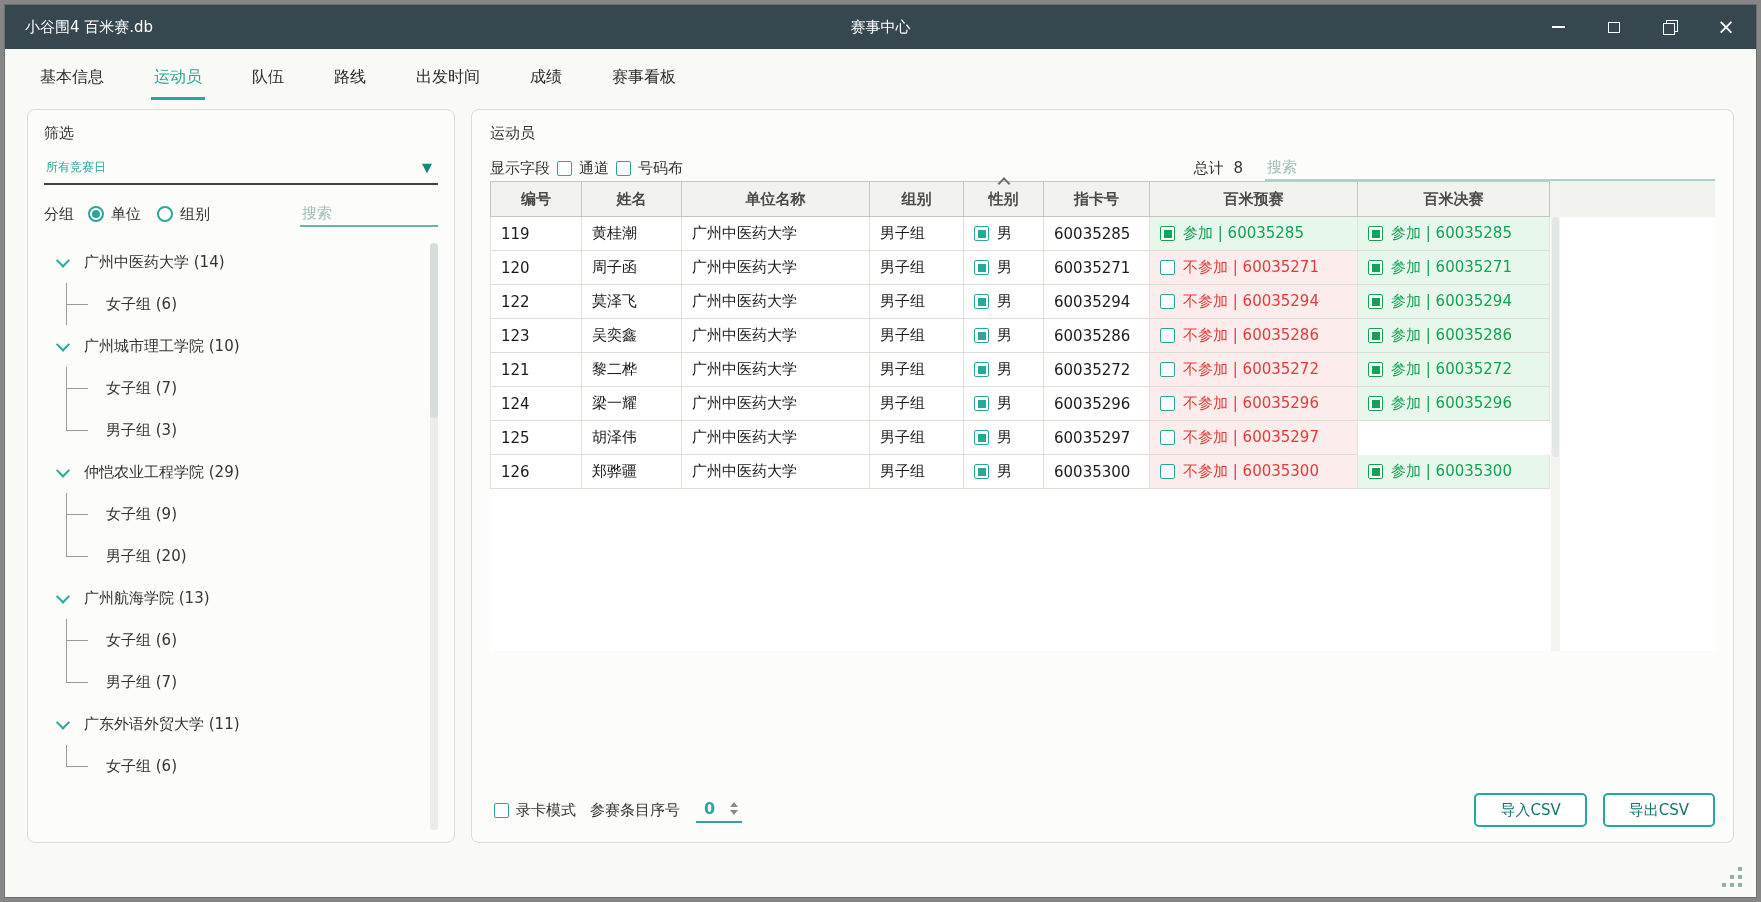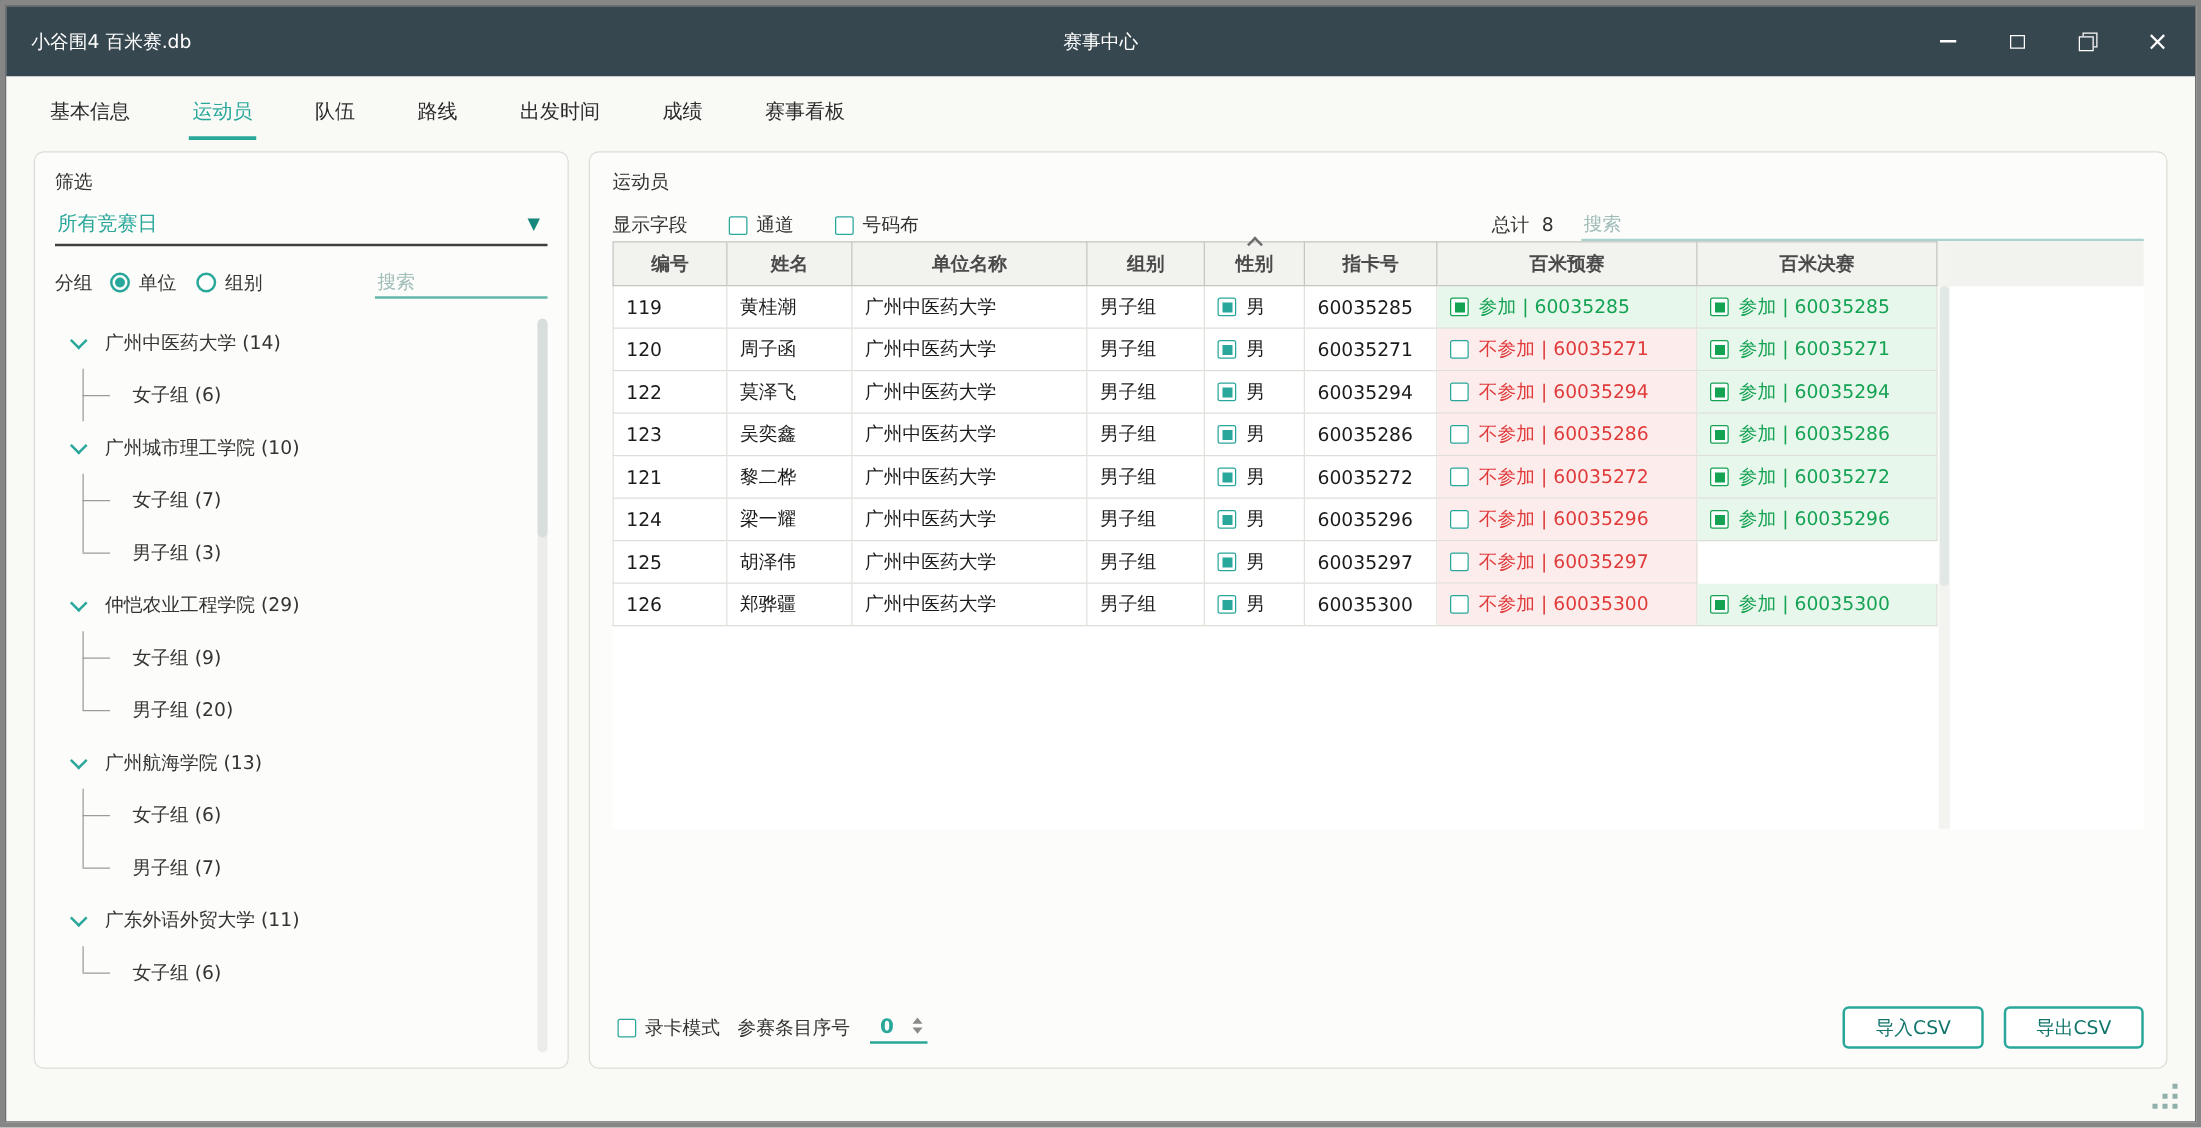--- a/index.html
+++ b/index.html
@@ -11,21 +11,21 @@
   }
   .window {
     position:absolute; inset:4px;
     background:#f9f9f6;
     border:1px solid #6e6e6e;
     display:flex; flex-direction:column;
   }
 
   
   .titlebar {
-    height:56px; flex:none;
+    height:44px; flex:none;
     background:var(--titlebar);
     color:#fff;
     display:flex; align-items:center;
     padding:0 20px;
     position:relative;
     font-size:15px;
   }
   .title-left { white-space:nowrap; }
   .title-center { position:absolute; left:0; right:0; text-align:center; pointer-events:none; }
   .win-controls { margin-left:auto; display:flex; align-items:center; gap:36px; position:relative; z-index:2; }
@@ -57,21 +57,21 @@
 
   
   .filter-panel { width:428px; flex:none; padding:14px 16px 10px 16px; display:flex; flex-direction:column; }
   .panel-title { font-size:15px; color:#333; }
   .day-select {
     margin-top:10px; height:32px;
     border-bottom:2px solid #414141;
     display:flex; align-items:center; justify-content:space-between;
     padding:0 6px 2px 2px; cursor:default;
   }
-  .day-select .value { color:var(--accent); font-size:16px; }
+  .day-select .value { color:var(--accent); font-size:12px; }
   .day-select .arrow { color:#17867c; font-size:13px; }
 
   .group-row { margin-top:16px; display:flex; align-items:center; gap:14px; font-size:15px; color:#333; }
   .radio-item { display:flex; align-items:center; gap:7px; cursor:default; }
   .radio { width:16px; height:16px; border:2px solid var(--accent); border-radius:50%; display:inline-flex; align-items:center; justify-content:center; background:#fff; }
   .radio.checked::after { content:""; width:8px; height:8px; border-radius:50%; background:var(--accent); }
   .line-input {
     border:none; outline:none; background:transparent;
     border-bottom:2px solid #63b7ac;
     font-size:15px; color:#333; padding:3px 2px;
@@ -95,21 +95,21 @@
   .tree-connector.last::before { bottom:50%; }
   .tree-connector::after { content:""; position:absolute; left:8px; top:50%; width:22px; border-top:1px solid #9b9b9b; }
   .tree-label-wrap { flex:1; height:34px; display:flex; align-items:center; padding-left:6px; }
   .tree-row.selected .tree-label-wrap { background:var(--selection); color:#fff; }
   .tree-scrollbar { position:absolute; right:0; top:2px; bottom:2px; width:8px; background:#ececi; background:#ececea; border-radius:4px; }
   .tree-scroll-thumb { position:absolute; top:0; left:0; right:0; height:175px; background:#d7dedc; border-radius:4px; }
 
   
   .athletes-panel { flex:1; padding:14px 18px 12px 18px; display:flex; flex-direction:column; }
   .controls-row { margin-top:12px; display:flex; align-items:center; font-size:15px; color:#333; }
-  .cb-item { display:flex; align-items:center; gap:7px; margin-left:33px; cursor:default; }
+  .cb-item { display:flex; align-items:center; gap:7px; margin-left:7px; cursor:default; }
   .cb {
     width:15px; height:15px; flex:none;
     border:1.5px solid var(--accent); border-radius:2px;
     background:#fff;
     display:inline-flex; align-items:center; justify-content:center;
   }
   .cb.checked::after { content:""; width:8px; height:8px; background:var(--accent); }
   .cb.green { border-color:var(--green); }
   .cb.green.checked::after { background:var(--green); }
   .total-wrap { margin-left:auto; display:flex; align-items:center; gap:10px; }

